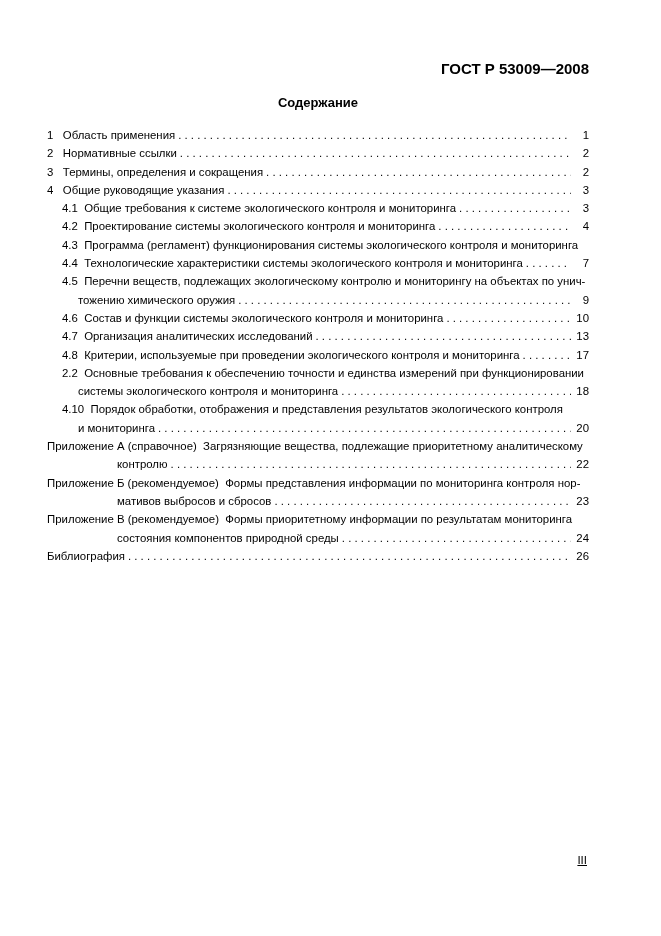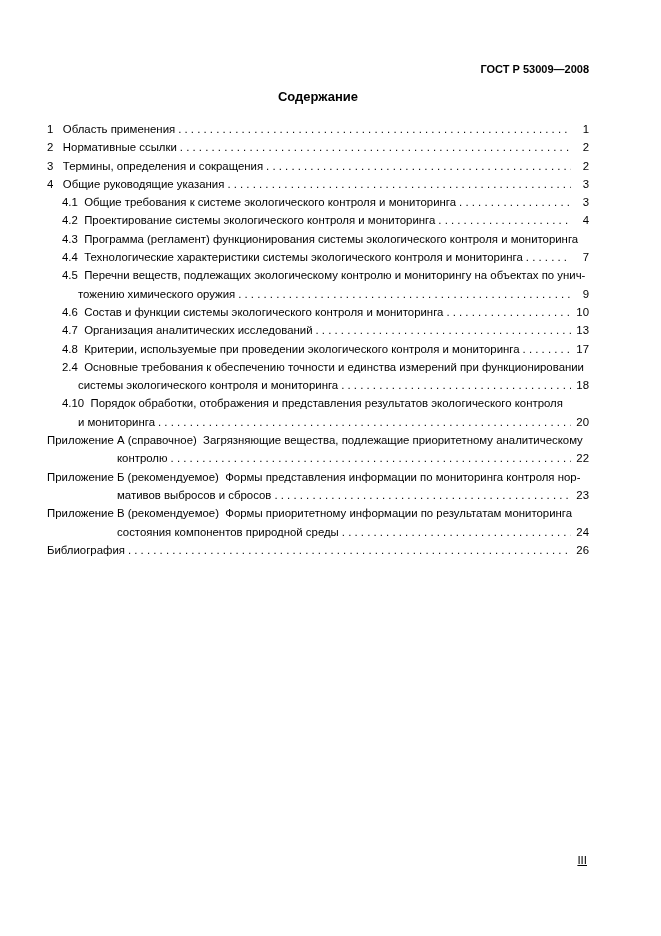--- a/index.html
+++ b/index.html
@@ -14,28 +14,28 @@
   }
   .sheet {
     position: absolute;
     inset: 0;
     padding: 62px 72px 0 47px;
     background: #ffffff;
   }
   .doc-header {
     text-align: right;
     font-weight: bold;
-    font-size: 11px;
+    font-size: 15px;
     line-height: 14px;
   }
   .doc-title {
     text-align: center;
     font-weight: bold;
     font-size: 13px;
-    margin-top: 13px;
+    margin-top: 19px;
     margin-bottom: 16px;
   }
   .toc {
     font-size: 11.4px;
     line-height: 18.3px;
   }
   .toc-line {
     white-space: pre;
     overflow: hidden;
   }
@@ -105,21 +105,21 @@
       <div class="toc-entry">
         <div class="toc-line ind1 last"><span class="toc-text">4.6  Состав и функции системы экологического контроля и мониторинга</span><span class="dots"> . . . . . . . . . . . . . . . . . . . . . . . . . . . . . . . . . . . . . . . . . . . . . . . . . . . . . . . . . . . . . . . . . . . . . . . . . . . . . . . . . . . . . . . . . . . . . . . . . . . . . . . . . . . . . . . . . . . . . . . . . . . . . . . . . . . . . . . . . . . .</span><span class="pg">10</span></div>
       </div>
       <div class="toc-entry">
         <div class="toc-line ind1 last"><span class="toc-text">4.7  Организация аналитических исследований</span><span class="dots"> . . . . . . . . . . . . . . . . . . . . . . . . . . . . . . . . . . . . . . . . . . . . . . . . . . . . . . . . . . . . . . . . . . . . . . . . . . . . . . . . . . . . . . . . . . . . . . . . . . . . . . . . . . . . . . . . . . . . . . . . . . . . . . . . . . . . . . . . . . . .</span><span class="pg">13</span></div>
       </div>
       <div class="toc-entry">
         <div class="toc-line ind1 last"><span class="toc-text">4.8  Критерии, используемые при проведении экологического контроля и мониторинга</span><span class="dots"> . . . . . . . . . . . . . . . . . . . . . . . . . . . . . . . . . . . . . . . . . . . . . . . . . . . . . . . . . . . . . . . . . . . . . . . . . . . . . . . . . . . . . . . . . . . . . . . . . . . . . . . . . . . . . . . . . . . . . . . . . . . . . . . . . . . . . . . . . . . .</span><span class="pg">17</span></div>
       </div>
       <div class="toc-entry">
-        <div class="toc-line ind1"><span class="toc-text">2.4  Основные требования к обеспечению точности и единства измерений при функционировании</span></div>
+        <div class="toc-line ind1"><span class="toc-text">2.2  Основные требования к обеспечению точности и единства измерений при функционировании</span></div>
         <div class="toc-line ind2 last"><span class="toc-text">системы экологического контроля и мониторинга</span><span class="dots"> . . . . . . . . . . . . . . . . . . . . . . . . . . . . . . . . . . . . . . . . . . . . . . . . . . . . . . . . . . . . . . . . . . . . . . . . . . . . . . . . . . . . . . . . . . . . . . . . . . . . . . . . . . . . . . . . . . . . . . . . . . . . . . . . . . . . . . . . . . . .</span><span class="pg">18</span></div>
       </div>
       <div class="toc-entry">
         <div class="toc-line ind1"><span class="toc-text">4.10  Порядок обработки, отображения и представления результатов экологического контроля</span></div>
         <div class="toc-line ind2 last"><span class="toc-text">и мониторинга</span><span class="dots"> . . . . . . . . . . . . . . . . . . . . . . . . . . . . . . . . . . . . . . . . . . . . . . . . . . . . . . . . . . . . . . . . . . . . . . . . . . . . . . . . . . . . . . . . . . . . . . . . . . . . . . . . . . . . . . . . . . . . . . . . . . . . . . . . . . . . . . . . . . . .</span><span class="pg">20</span></div>
       </div>
       <div class="toc-entry">
         <div class="toc-line ind0"><span class="toc-text">Приложение А (справочное)  Загрязняющие вещества, подлежащие приоритетному аналитическому</span></div>
         <div class="toc-line ind3 last"><span class="toc-text">контролю</span><span class="dots"> . . . . . . . . . . . . . . . . . . . . . . . . . . . . . . . . . . . . . . . . . . . . . . . . . . . . . . . . . . . . . . . . . . . . . . . . . . . . . . . . . . . . . . . . . . . . . . . . . . . . . . . . . . . . . . . . . . . . . . . . . . . . . . . . . . . . . . . . . . . .</span><span class="pg">22</span></div>
       </div>

